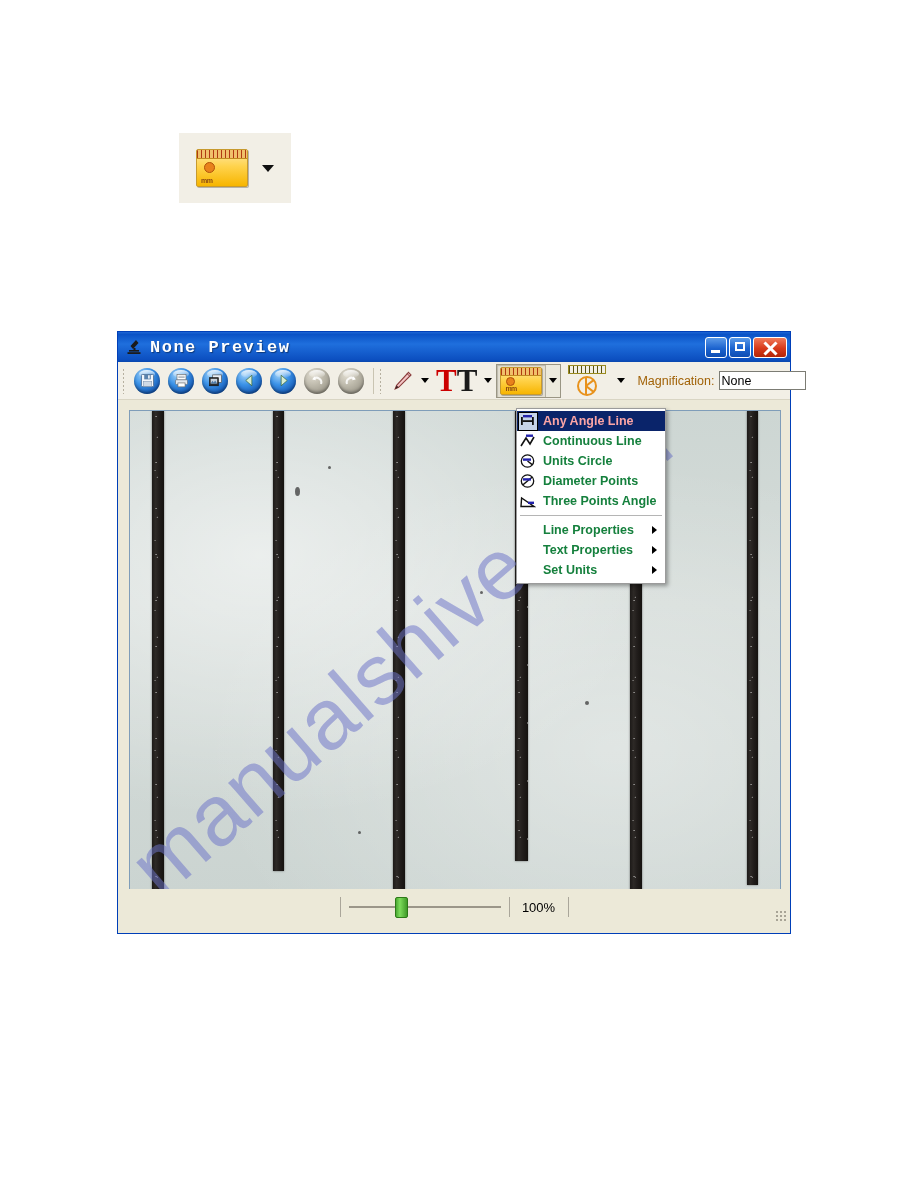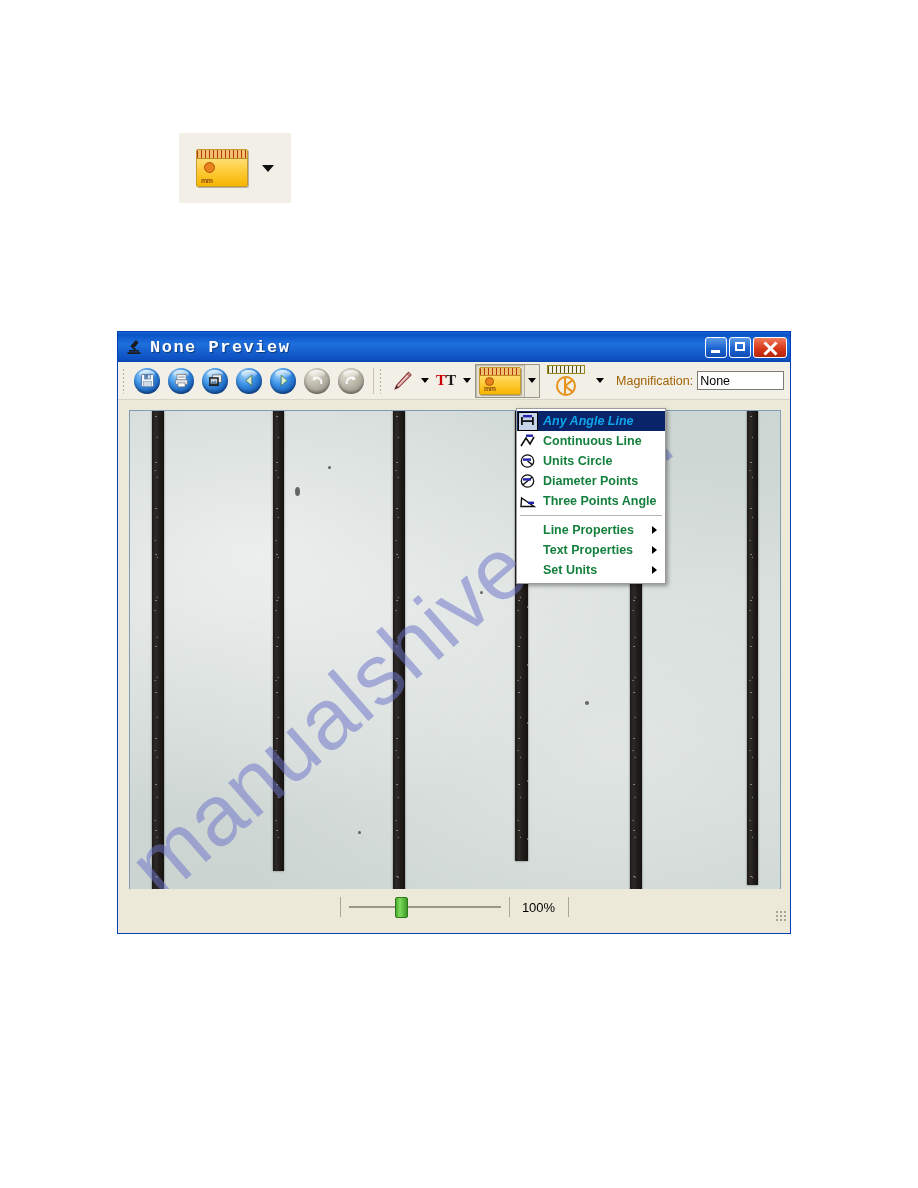--- a/index.html
+++ b/index.html
@@ -233,21 +233,21 @@
     padding: 0 2px;
     margin-left: 4px;
     box-sizing: border-box;
     color: #000;
     outline: none;
     flex: none;
   }
 
   
   .pencil-ico { width: 24px; height: 24px; }
-  .tt-ico { font-family: "Liberation Serif", serif; font-size: 15px; font-weight: bold; line-height: 1; }
+  .tt-ico { font-family: "Liberation Serif", serif; font-size: 31px; font-weight: bold; line-height: 1; }
   .tt-ico .r { color: #cc0000; }
   .tt-ico .b { color: #1a1a1a; }
 
   .mini-ruler {
     width: 46px; height: 34px;
     position: relative;
   }
   .mini-ruler .rule {
     position: absolute; left: 4px; top: 1px;
     width: 38px; height: 9px;
@@ -398,23 +398,22 @@
     height: 20px;
     padding: 0 4px 0 2px;
     font-size: 12.5px;
     color: #15803d;
     position: relative;
     white-space: nowrap;
     font-weight: bold;
   }
   .menu-item.selected {
     background: #0a246a;
-    color: #0ea5e9;
+    color: #fca5a5;
     font-weight: bold;
-    font-style: italic;
   }
   .menu-ico {
     width: 18px; height: 17px;
     flex: none;
     margin-right: 6px;
     position: relative;
   }
   .menu-item.selected .menu-ico {
     outline: 1px solid #000;
     background: #c6d4e8;

